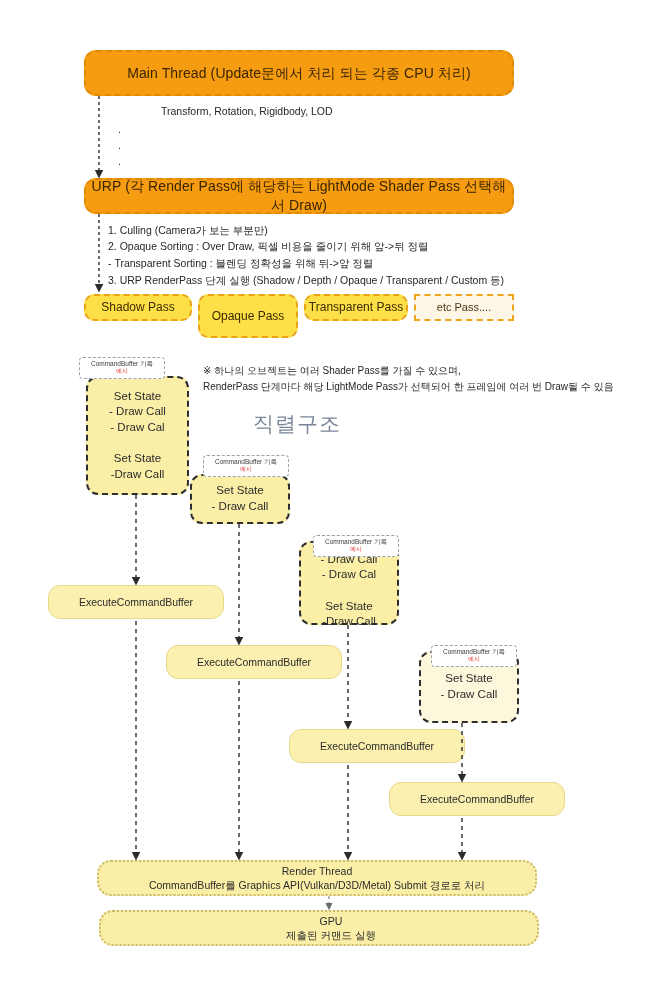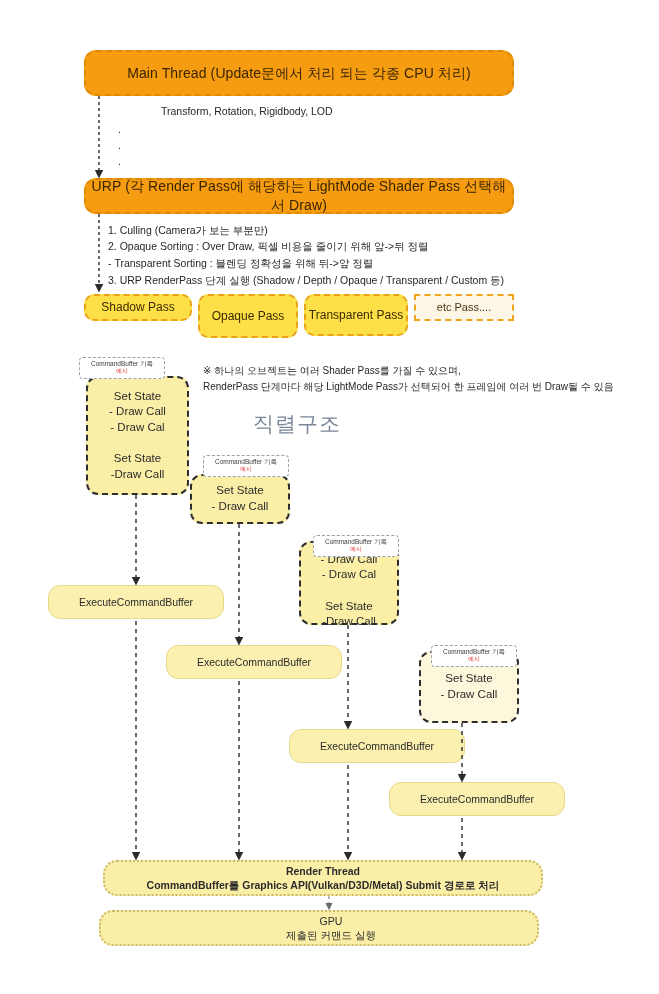--- a/index.html
+++ b/index.html
@@ -167,21 +167,21 @@
 2. Opaque Sorting : Over Draw, 픽셀 비용을 줄이기 위해 앞-&gt;뒤 정렬
 - Transparent Sorting : 블렌딩 정확성을 위해 뒤-&gt;앞 정렬</div>
   <div class="text t-list" style="left:108px; top:272px; width:490px;">3. URP RenderPass 단계 실행 (Shadow / Depth / Opaque / Transparent / Custom 등)</div>
 
   <div class="node chip" style="left:84px; top:294px; width:108px; height:27px;">
     <span>Shadow Pass</span>
   </div>
   <div class="node chip" style="left:198px; top:294px; width:100px; height:44px;">
     <span>Opaque Pass</span>
   </div>
-  <div class="node chip" style="left:304px; top:294px; width:104px; height:42px;">
+  <div class="node chip" style="left:304px; top:294px; width:104px; height:27px;">
     <span>Transparent Pass</span>
   </div>
   <div class="node chip-ghost" style="left:414px; top:294px; width:100px; height:27px;">
     <span>etc Pass....</span>
   </div>
 
 
   <div class="text t-note" style="left:203px; top:363px; width:460px;">※ 하나의 오브젝트는 여러 Shader Pass를 가질 수 있으며,
 RenderPass 단계마다 해당 LightMode Pass가 선택되어 한 프레임에 여러 번 Draw될 수 있음</div>
 
@@ -237,21 +237,21 @@
   <div class="node pill" style="left:166px; top:645px; width:176px; height:34px;">
     <span>ExecuteCommandBuffer</span>
   </div>
   <div class="node pill" style="left:289px; top:729px; width:176px; height:34px;">
     <span>ExecuteCommandBuffer</span>
   </div>
   <div class="node pill" style="left:389px; top:782px; width:176px; height:34px;">
     <span>ExecuteCommandBuffer</span>
   </div>
 
-  <div class="node bottom-bar" style="left:103px; top:860px; width:440px; height:36px;font-weight:bold;">
+  <div class="node bottom-bar" style="left:97px; top:860px; width:440px; height:36px;">
     <span>Render Thread</span>
     <span>CommandBuffer를 Graphics API(Vulkan/D3D/Metal) Submit 경로로 처리</span>
   </div>
 
   <div class="node bottom-bar" style="left:99px; top:910px; width:440px; height:36px;padding-left:24px;">
     <span>GPU</span>
     <span>제출된 커맨드 실행</span>
   </div>
 
 </div>

